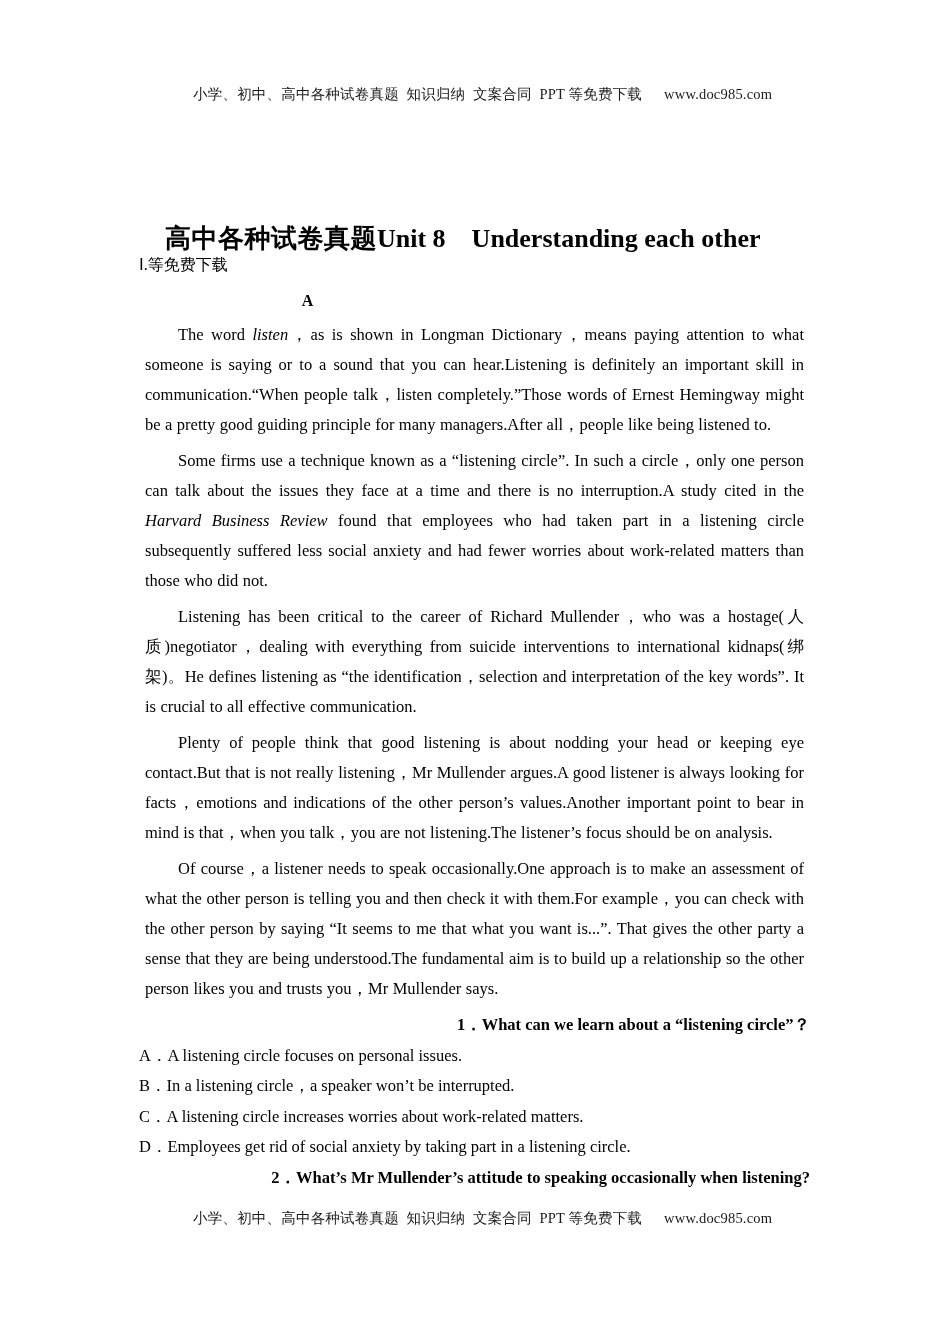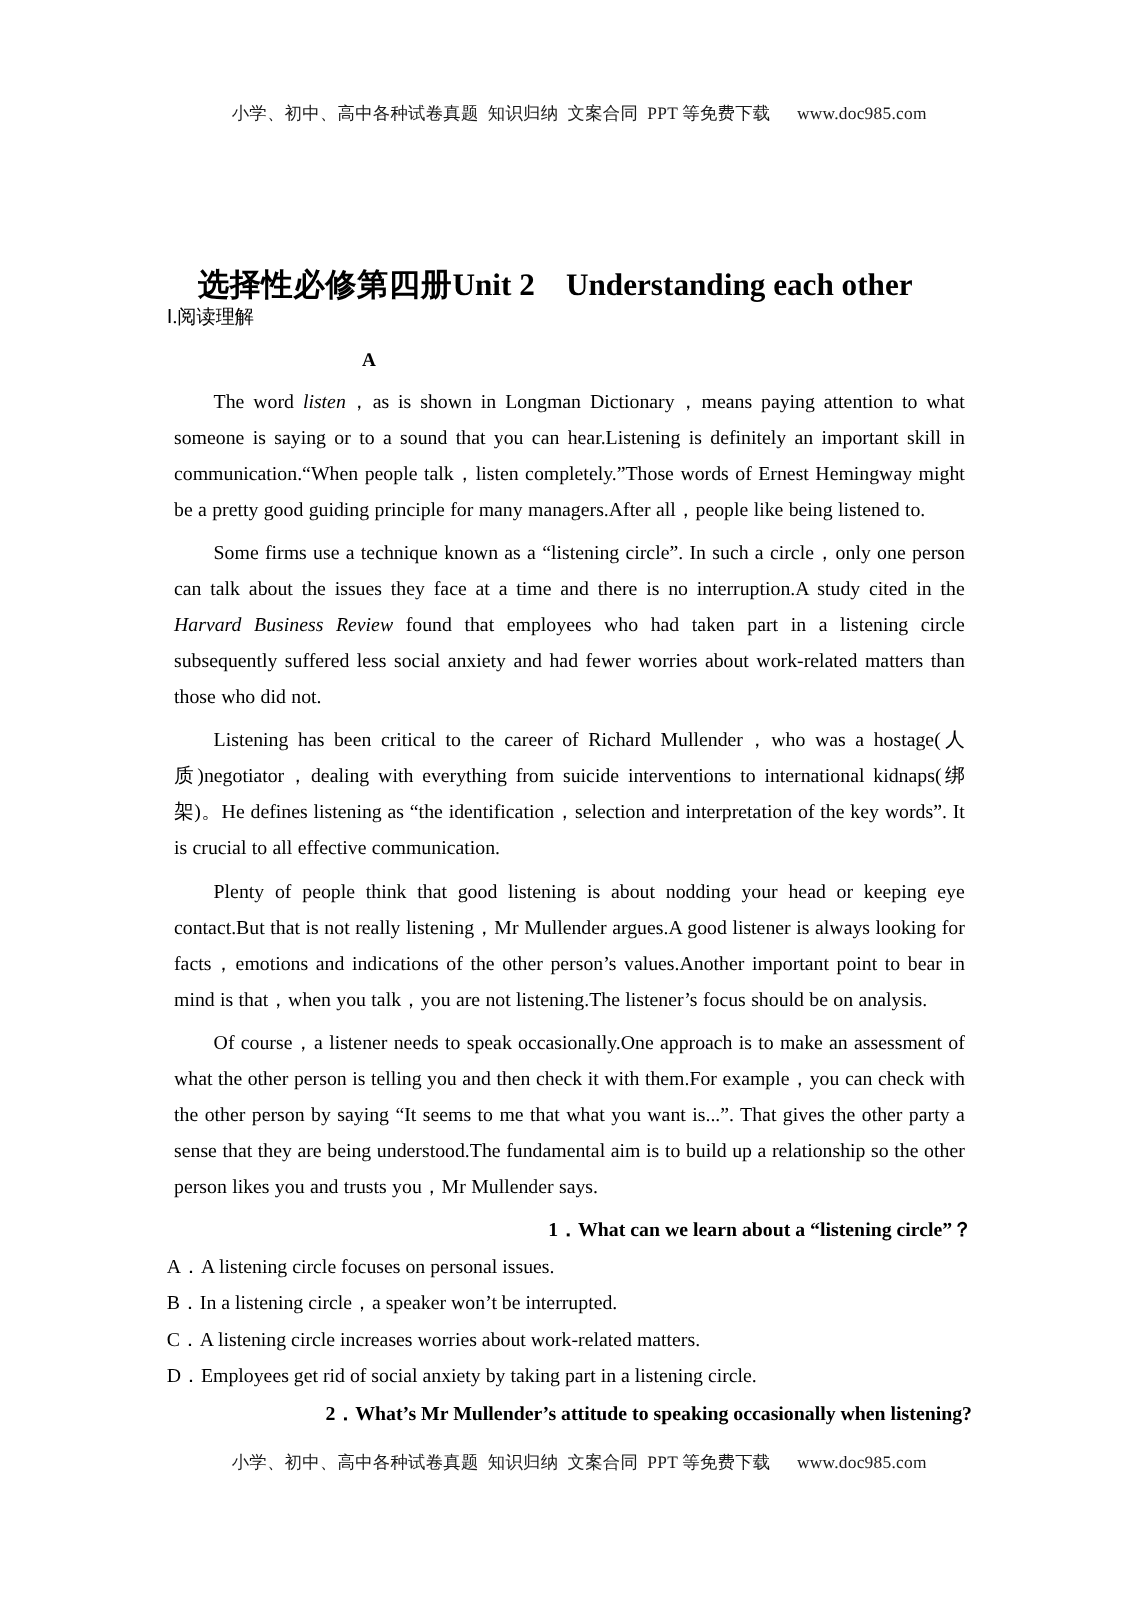--- a/index.html
+++ b/index.html
@@ -116,26 +116,26 @@
 </head>
 <body>
 
 <div class="page">
 
   <div class="running-head top">
     <span>小学、初中、高中各种试卷真题  知识归纳  文案合同  PPT 等免费下载</span><span class="url">www.doc985.com</span>
   </div>
 
   <h1 class="doc-title">
-    <span class="cn">选择性必修第四册</span><span class="en">Unit 2　Understanding each other</span>
+    <span class="cn">高中各种试卷真题</span><span class="en">Unit 8　Understanding each other</span>
   </h1>
 
   <div class="content">
 
-    <p class="section-label">Ⅰ.阅读理解</p>
+    <p class="section-label">Ⅰ.等免费下载</p>
 
     <p class="passage-letter">A</p>
 
     <div>
       <p class="para"><span>The word </span><em class="it">listen</em><span>，as is shown in Longman Dictionary，means paying attention to what someone is saying or to a sound that you can hear.Listening is definitely an important skill in communication.“When people talk，listen completely.”Those words of Ernest Hemingway might be a pretty good guiding principle for many managers.After all，people like being listened to.</span></p>
       <p class="para"><span>Some firms use a technique known as a “listening circle”. In such a circle，only one person can talk about the issues they face at a time and there is no interruption.A study cited in the </span><em class="it">Harvard Business Review</em><span> found that employees who had taken part in a listening circle subsequently suffered less social anxiety and had fewer worries about work-related matters than those who did not.</span></p>
       <p class="para"><span>Listening has been critical to the career of Richard Mullender，who was a hostage(人质)negotiator，dealing with everything from suicide interventions to international kidnaps(绑架)。He defines listening as “the identification，selection and interpretation of the key words”. It is crucial to all effective communication.</span></p>
       <p class="para"><span>Plenty of people think that good listening is about nodding your head or keeping eye contact.But that is not really listening，Mr Mullender argues.A good listener is always looking for facts，emotions and indications of the other person’s values.Another important point to bear in mind is that，when you talk，you are not listening.The listener’s focus should be on analysis.</span></p>
       <p class="para"><span>Of course，a listener needs to speak occasionally.One approach is to make an assessment of what the other person is telling you and then check it with them.For example，you can check with the other person by saying “It seems to me that what you want is...”. That gives the other party a sense that they are being understood.The fundamental aim is to build up a relationship so the other person likes you and trusts you，Mr Mullender says.</span></p>
     </div>

